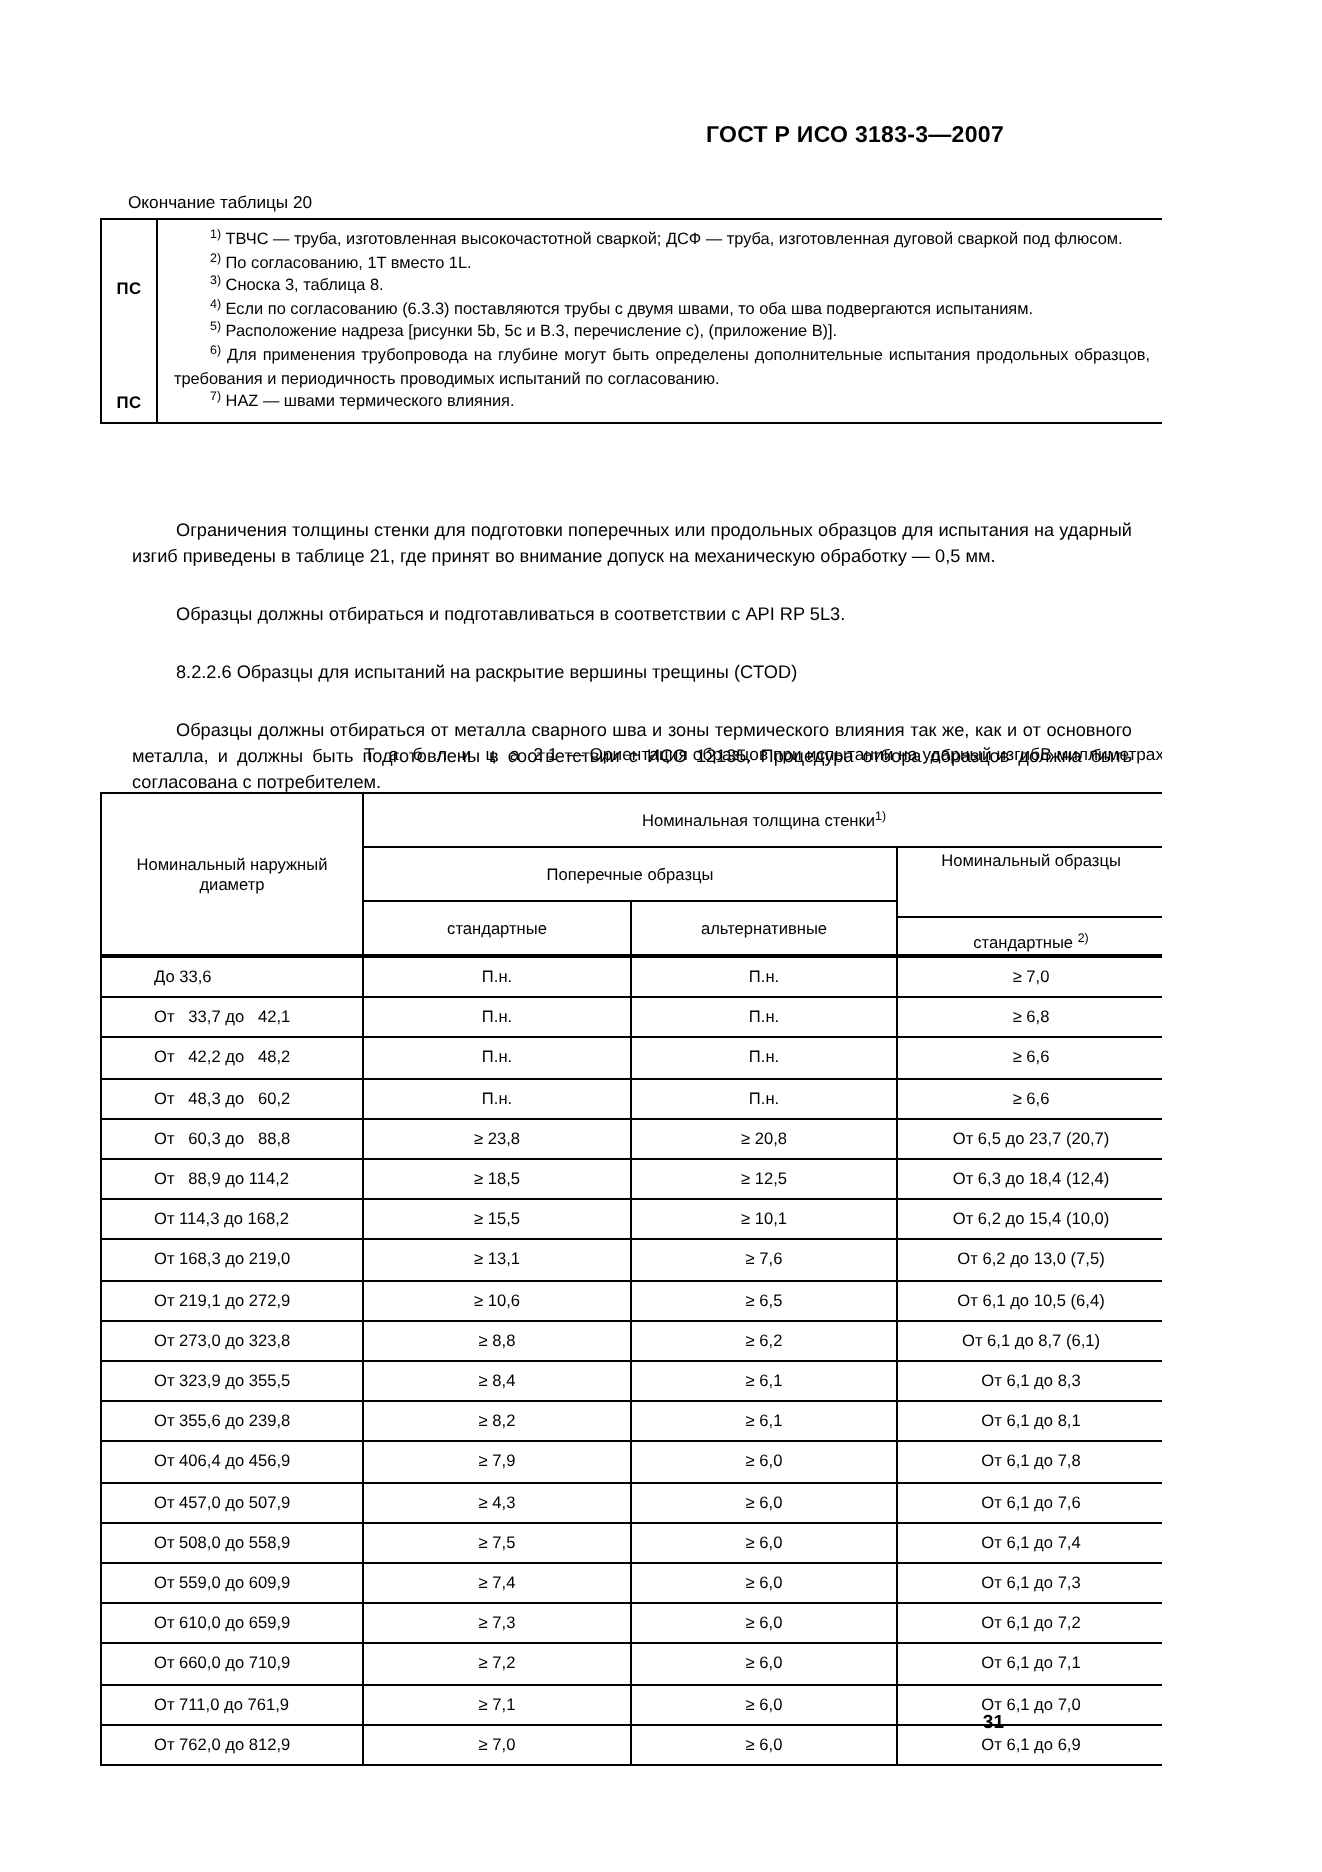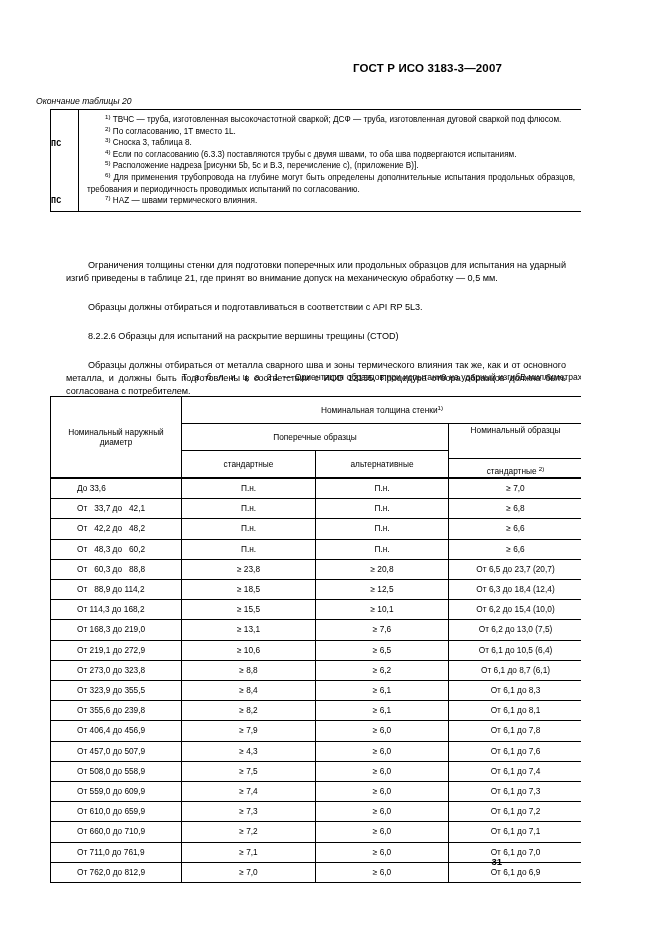--- a/index.html
+++ b/index.html
@@ -32,24 +32,23 @@
     right: 79px;
     font-size: 11.5px;
     font-weight: bold;
     letter-spacing: 0.15px;
     white-space: nowrap;
   }
 
   
   .table-cont-caption {
     position: absolute;
-    left: 36px;
+    left: 64px;
     top: 96px;
     font-size: 8.6px;
-    font-style: italic;
     white-space: nowrap;
   }
 
   
   .notes-box {
     position: absolute;
     left: 50px;
     top: 109px;
     width: 532px;
     border: 1px solid #000;
@@ -63,25 +62,24 @@
     width: 28px;
     flex: 0 0 28px;
     border-right: 1px solid #000;
     position: relative;
     box-sizing: border-box;
   }
   .ps-mark {
     position: absolute;
     left: 0;
     width: 100%;
-    text-align: left;
+    text-align: center;
     font-size: 8.4px;
     font-weight: bold;
     letter-spacing: 0.2px;
-    font-family: Liberation Mono, monospace;
   }
   .ps-mark.a { top: 29px; }
   .ps-mark.b { top: 86px; }
 
   .notes-body {
     flex: 1 1 auto;
     padding: 4px 6px 4px 8px;
     box-sizing: border-box;
   }
   .note {

